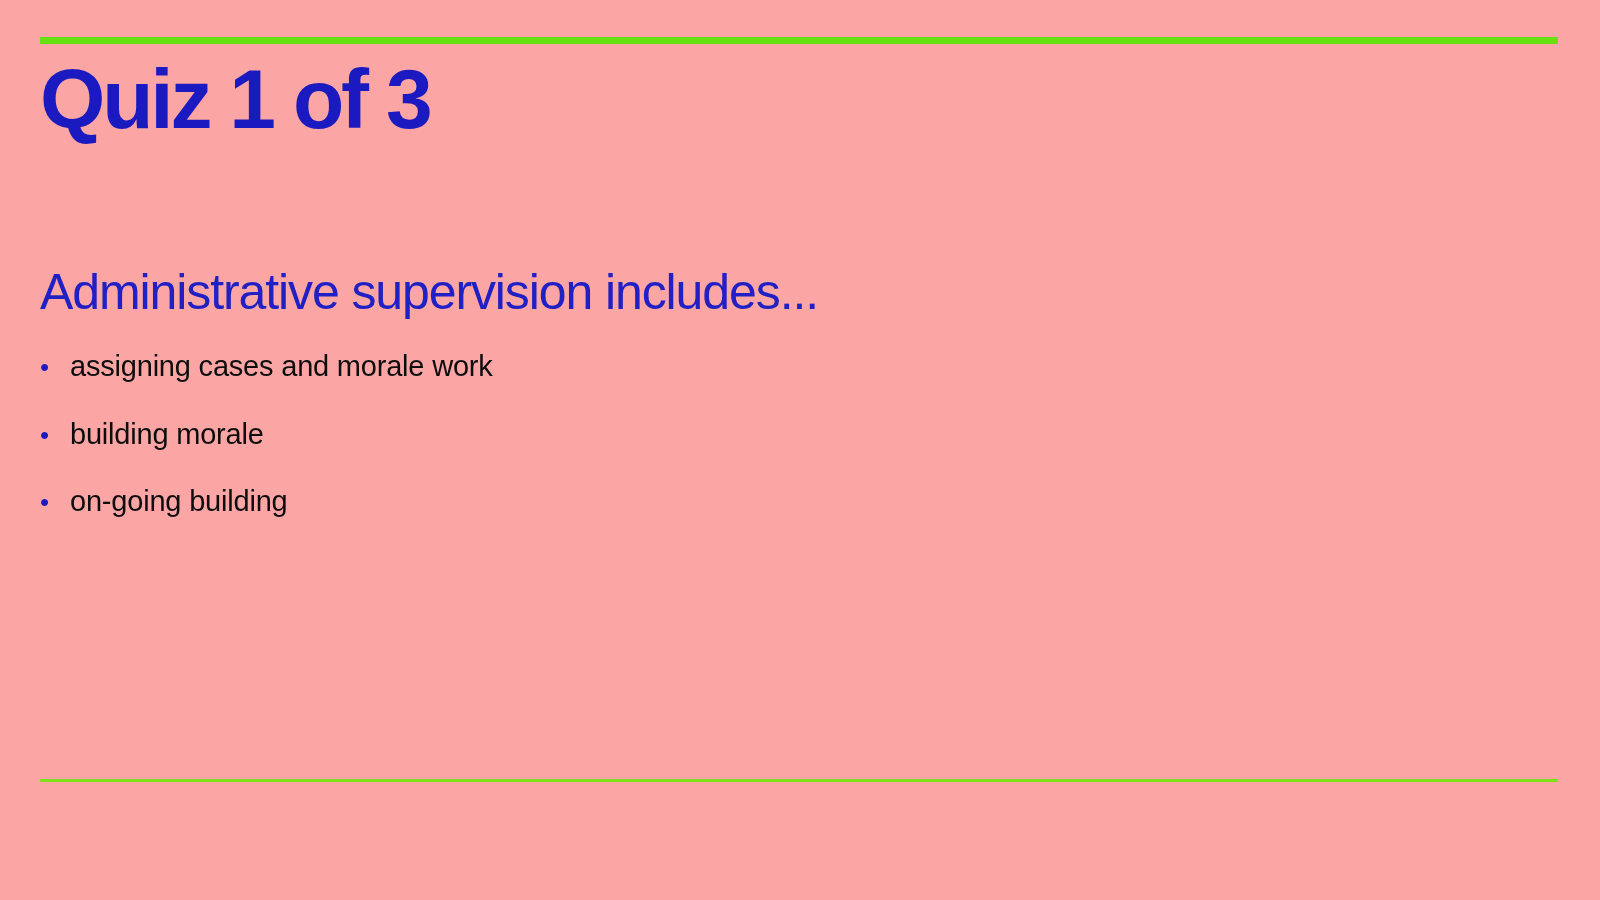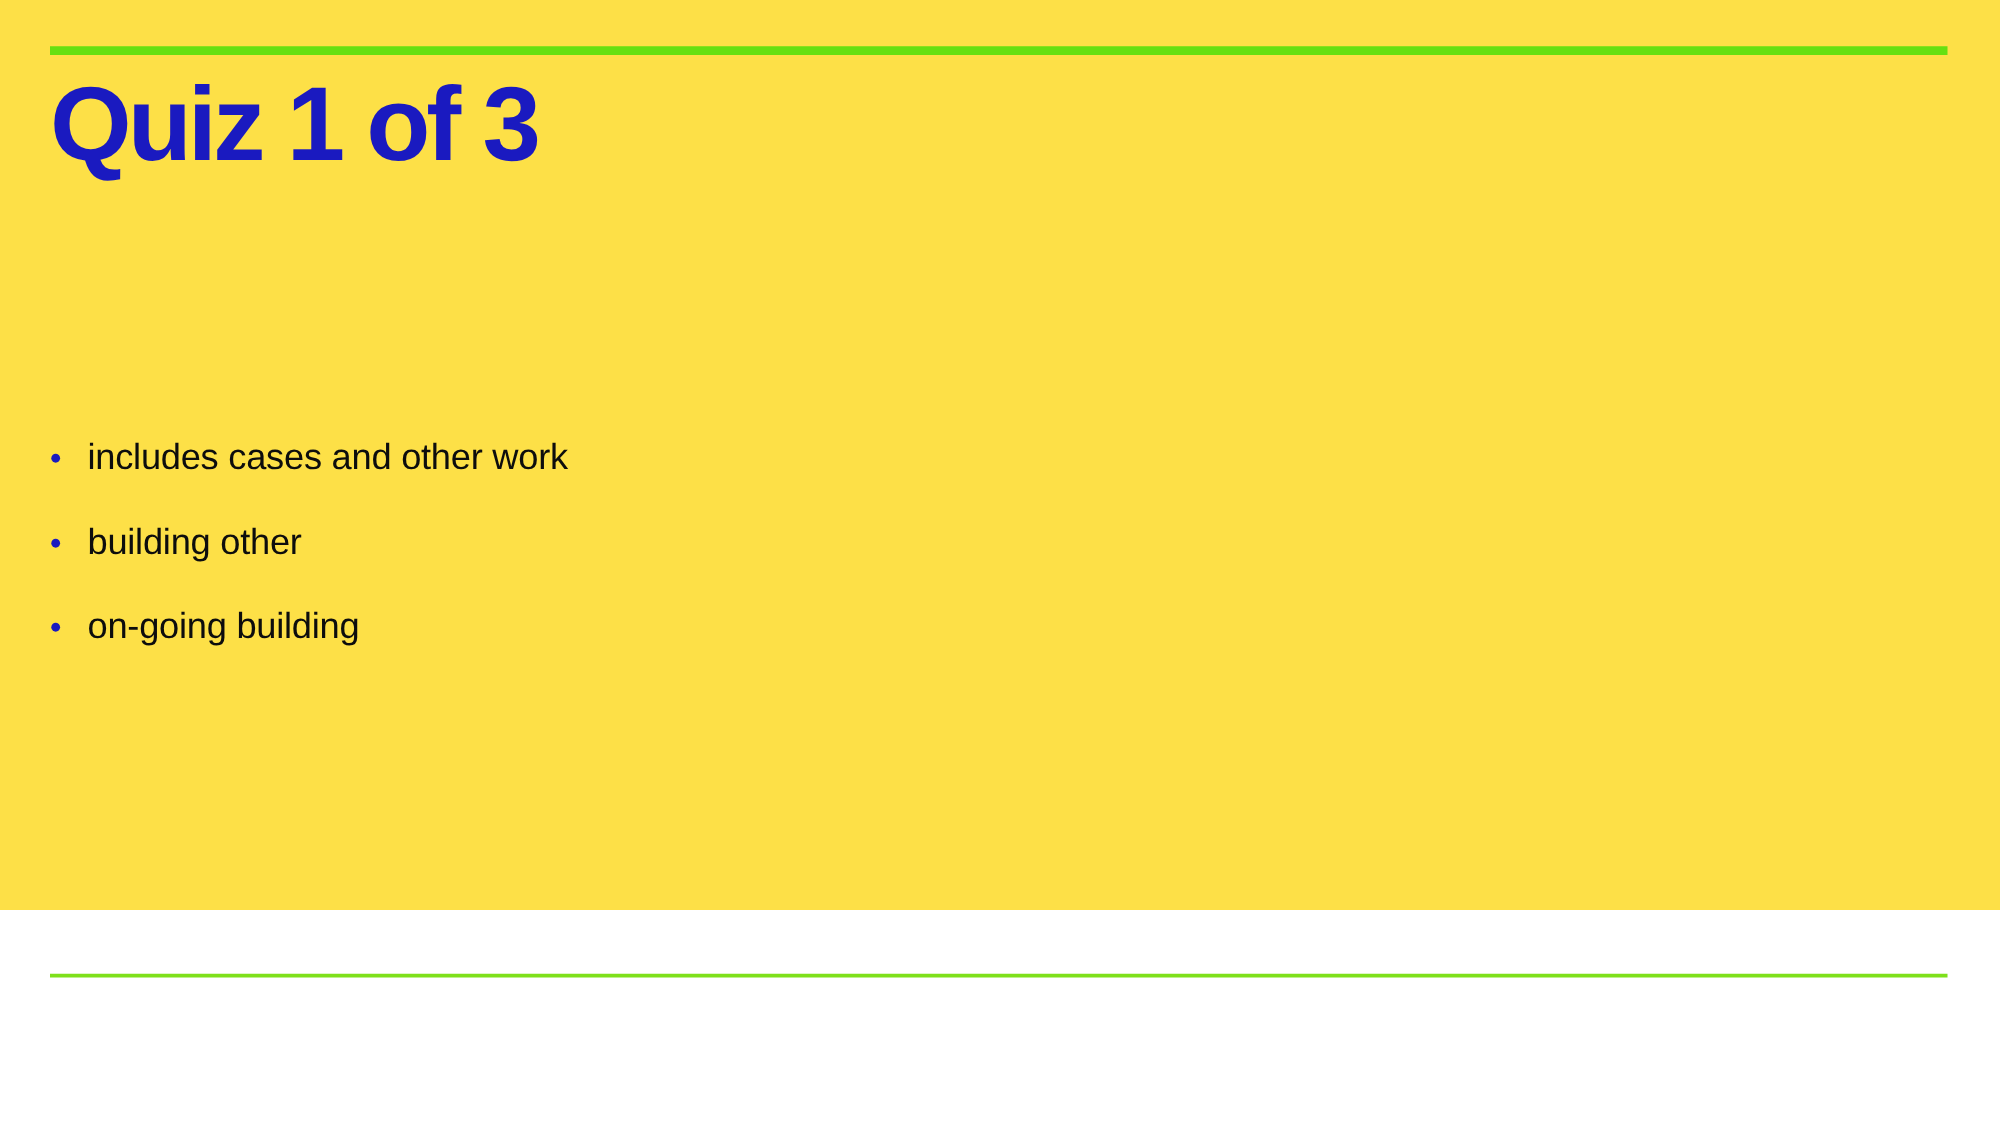--- a/index.html
+++ b/index.html
@@ -11,22 +11,22 @@
     width: 1600px;
     height: 900px;
     overflow: hidden;
     font-family: "Liberation Sans", sans-serif;
     -webkit-font-smoothing: antialiased;
   }
 
   .slide {
     position: relative;
     width: 1600px;
-    height: 728px;
-    background: #fde047;
+    height: 900px;
+    background: #fca5a5;
     box-sizing: border-box;
   }
 
   
   .rule-top {
     position: absolute;
     left: 40px;
     top: 37px;
     width: 1518px;
     height: 7px;
@@ -109,29 +109,30 @@
 </style>
 </head>
 <body>
 
 <div class="slide">
 
   <div class="rule-top"></div>
 
   <h1 class="slide-title">Quiz 1 of 3</h1>
 
+  <h2 class="body-heading">Administrative supervision includes...</h2>
 
   <ul class="bullet-list">
     <li class="bullet-item">
       <span class="bullet-marker">•</span>
-      <span class="bullet-text">includes cases and other work</span>
+      <span class="bullet-text">assigning cases and morale work</span>
     </li>
     <li class="bullet-item">
       <span class="bullet-marker">•</span>
-      <span class="bullet-text">building other</span>
+      <span class="bullet-text">building morale</span>
     </li>
     <li class="bullet-item">
       <span class="bullet-marker">•</span>
       <span class="bullet-text">on-going building</span>
     </li>
   </ul>
 
   <div class="rule-bottom"></div>
 
 </div>

